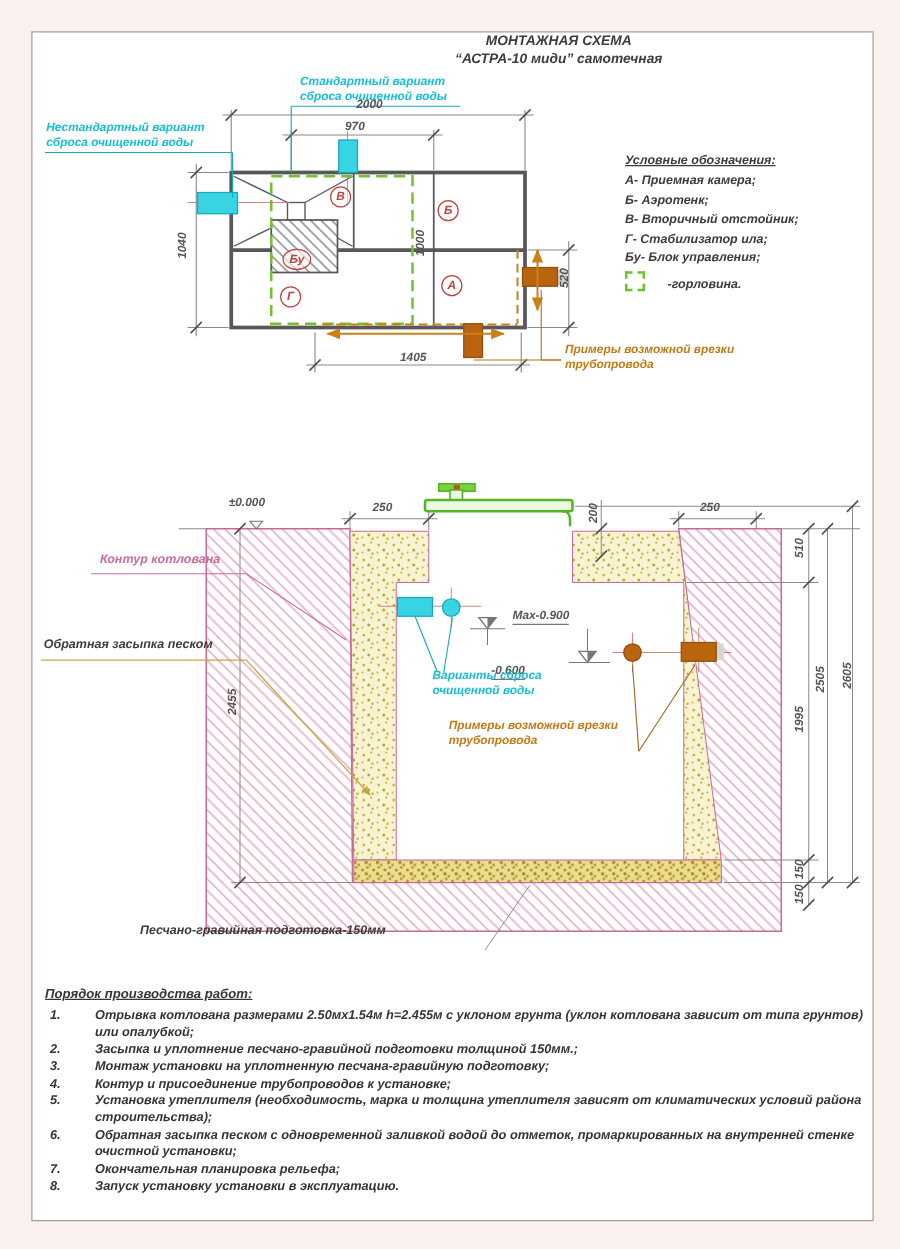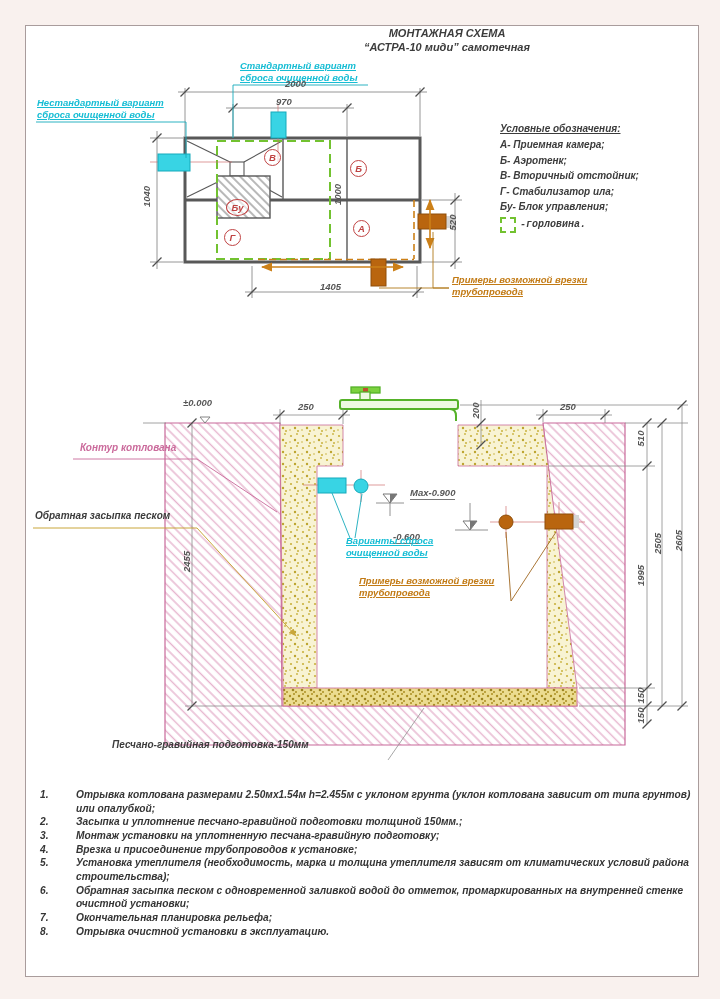--- a/index.html
+++ b/index.html
@@ -7,33 +7,33 @@
           font-family:"Liberation Sans",sans-serif;padding-left:27px;}
   .page{position:absolute;left:25px;top:25px;width:672px;height:950px;background:#ffffff;
         border:1px solid #a99c9c;}
   svg.draw{position:absolute;left:0;top:0;}
   .lbl{position:absolute;font-style:italic;font-weight:700;white-space:nowrap;color:#3c3c3c;font-size:10px;}
   .dim{font-size:9.5px;color:#565656;}
   .vdim{width:44px;text-align:center;transform:rotate(-90deg);}
   .cyan{color:#16bdd4;}
   .org{color:#c27a14;}
   .pinkc{color:#cb6b9c;}
-  .two{line-height:1.22;text-decoration:underline;}
+  .two{line-height:1.22;}
   .title{width:220px;text-align:center;font-size:11px;line-height:1.3;white-space:normal;}
   .badge{position:absolute;width:15px;height:15px;border:1.4px solid #c04343;border-radius:50%;
          color:#c04343;font-size:9.5px;font-style:italic;font-weight:700;
          display:flex;align-items:center;justify-content:center;background:rgba(255,255,255,.6);}
   .badge.wide{width:21px;}
   .nbadge{display:inline-flex;width:14px;height:14px;border:1.3px solid #c04343;border-radius:50%;
           color:#c04343;font-size:8.5px;align-items:center;justify-content:center;margin-right:5px;
           vertical-align:-3px;font-style:italic;font-weight:700;flex:none;}
   .legend{position:absolute;left:500px;top:123px;font-style:italic;font-weight:700;color:#3c3c3c;font-size:10px;}
   .legend .lt{text-decoration:underline;margin-bottom:3px;}
   .legend .li{line-height:15.5px;}
-  .gorl{display:flex;align-items:center;gap:4px;margin-top:2px;font-family:Liberation Mono, monospace;}
+  .gorl{display:flex;align-items:flex-end;gap:18px;margin-top:2px;}
   .gsq{width:12px;height:12px;border:2px dashed #72c230;flex:none;}
   .notes{position:absolute;left:36px;top:328px;width:656px;font-style:italic;font-weight:700;
          color:#3c3c3c;font-size:10.2px;line-height:1.38;}
   .note{margin-bottom:3px;}
   .lvl{border-bottom:1px solid #777;padding-bottom:1px;}
   .proc{position:absolute;left:36px;top:788px;width:658px;font-style:italic;font-weight:700;
         color:#353535;font-size:10.2px;line-height:1.34;}
   .proc .pt{text-decoration:underline;margin-bottom:4px;font-size:10.5px;}
   .prow{display:flex;}
   .pnum{width:36px;flex:none;padding-left:4px;}
@@ -318,46 +318,47 @@
     <div>Варианты сброса</div>
     <div>очищенной воды</div>
   </div>
   <div class="lbl org two" style="left:359px;top:575px;font-size:9.5px;">
     <div>Примеры возможной врезки</div>
     <div>трубопровода</div>
   </div>
   <div class="lbl" style="left:112px;top:739px;">Песчано-гравийная подготовка-150мм</div>
 
   <div class="proc">
+    <div class="pt">Порядок производства работ:</div>
     <div class="prow">
       <div class="pnum">1.</div>
       <div class="ptxt">Отрывка котлована размерами 2.50мх1.54м h=2.455м с уклоном грунта (уклон котлована зависит от типа грунтов) или опалубкой;</div>
     </div>
     <div class="prow">
       <div class="pnum">2.</div>
       <div class="ptxt">Засыпка и уплотнение песчано-гравийной подготовки толщиной 150мм.;</div>
     </div>
     <div class="prow">
       <div class="pnum">3.</div>
       <div class="ptxt">Монтаж установки на уплотненную песчана-гравийную подготовку;</div>
     </div>
     <div class="prow">
       <div class="pnum">4.</div>
-      <div class="ptxt">Врезка и присоединение трубопроводов к установке;</div>
+      <div class="ptxt">Контур и присоединение трубопроводов к установке;</div>
     </div>
     <div class="prow">
       <div class="pnum">5.</div>
       <div class="ptxt">Установка утеплителя (необходимость, марка и толщина утеплителя зависят от климатических условий района строительства);</div>
     </div>
     <div class="prow">
       <div class="pnum">6.</div>
       <div class="ptxt">Обратная засыпка песком с одновременной заливкой водой до отметок, промаркированных на внутренней стенке очистной установки;</div>
     </div>
     <div class="prow">
       <div class="pnum">7.</div>
       <div class="ptxt">Окончательная планировка рельефа;</div>
     </div>
     <div class="prow">
       <div class="pnum">8.</div>
-      <div class="ptxt">Отрывка очистной установки в эксплуатацию.</div>
+      <div class="ptxt">Запуск установку установки в эксплуатацию.</div>
     </div>
   </div>
 </div>
 
 </body></html>

